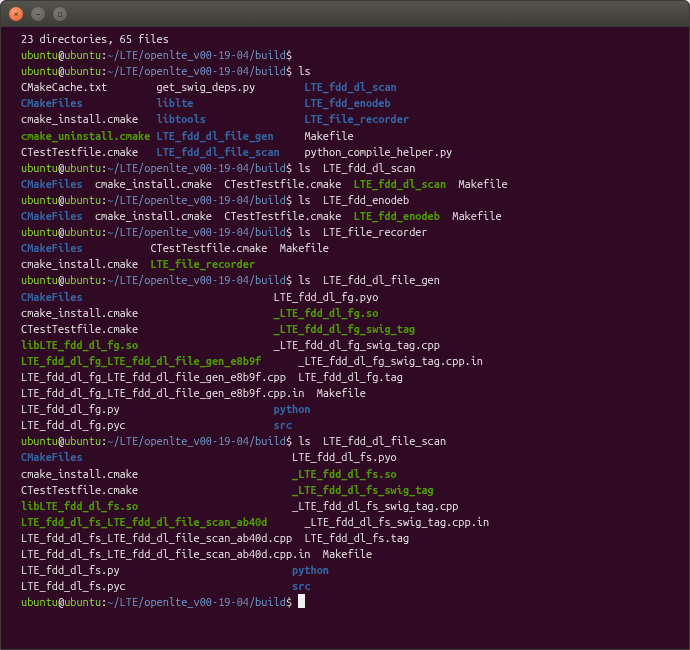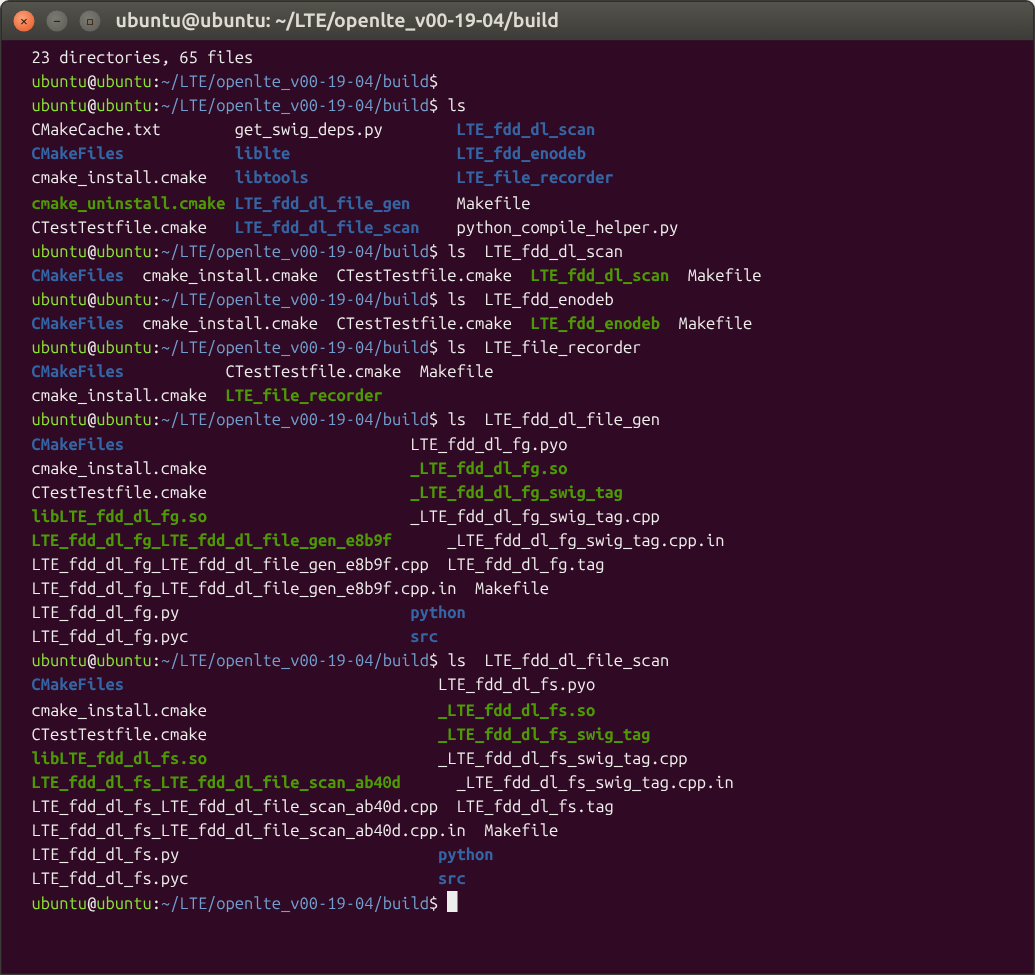--- a/index.html
+++ b/index.html
@@ -83,21 +83,20 @@
 </head>
 <body>
 
 <div class="window">
   <div class="titlebar">
     <div class="window-controls">
       <div class="ctrl close">×</div>
       <div class="ctrl min">–</div>
       <div class="ctrl max">▫</div>
     </div>
-    <div class="title">ubuntu@ubuntu: ~/LTE/openlte_v00-19-04/build</div>
   </div>
 
   <div class="terminal"><span><span>23 directories, 65 files</span></span>
 <span><span class="prompt-user">ubuntu</span>@<span class="prompt-host">ubuntu</span>:<span class="prompt-path">~/LTE/openlte_v00-19-04/build</span><span>$</span></span>
 <span><span class="prompt-user">ubuntu</span>@<span class="prompt-host">ubuntu</span>:<span class="prompt-path">~/LTE/openlte_v00-19-04/build</span><span>$</span> <span class="plain">ls</span></span>
 <span><span class="plain">CMakeCache.txt</span>        <span class="plain">get_swig_deps.py</span>        <span class="dir">LTE_fdd_dl_scan</span></span>
 <span><span class="dir">CMakeFiles</span>            <span class="dir">liblte</span>                  <span class="dir">LTE_fdd_enodeb</span></span>
 <span><span class="plain">cmake_install.cmake</span>   <span class="dir">libtools</span>                <span class="dir">LTE_file_recorder</span></span>
 <span><span class="exe">cmake_uninstall.cmake</span> <span class="dir">LTE_fdd_dl_file_gen</span>     <span class="plain">Makefile</span></span>
 <span><span class="plain">CTestTestfile.cmake</span>   <span class="dir">LTE_fdd_dl_file_scan</span>    <span class="plain">python_compile_helper.py</span></span>

